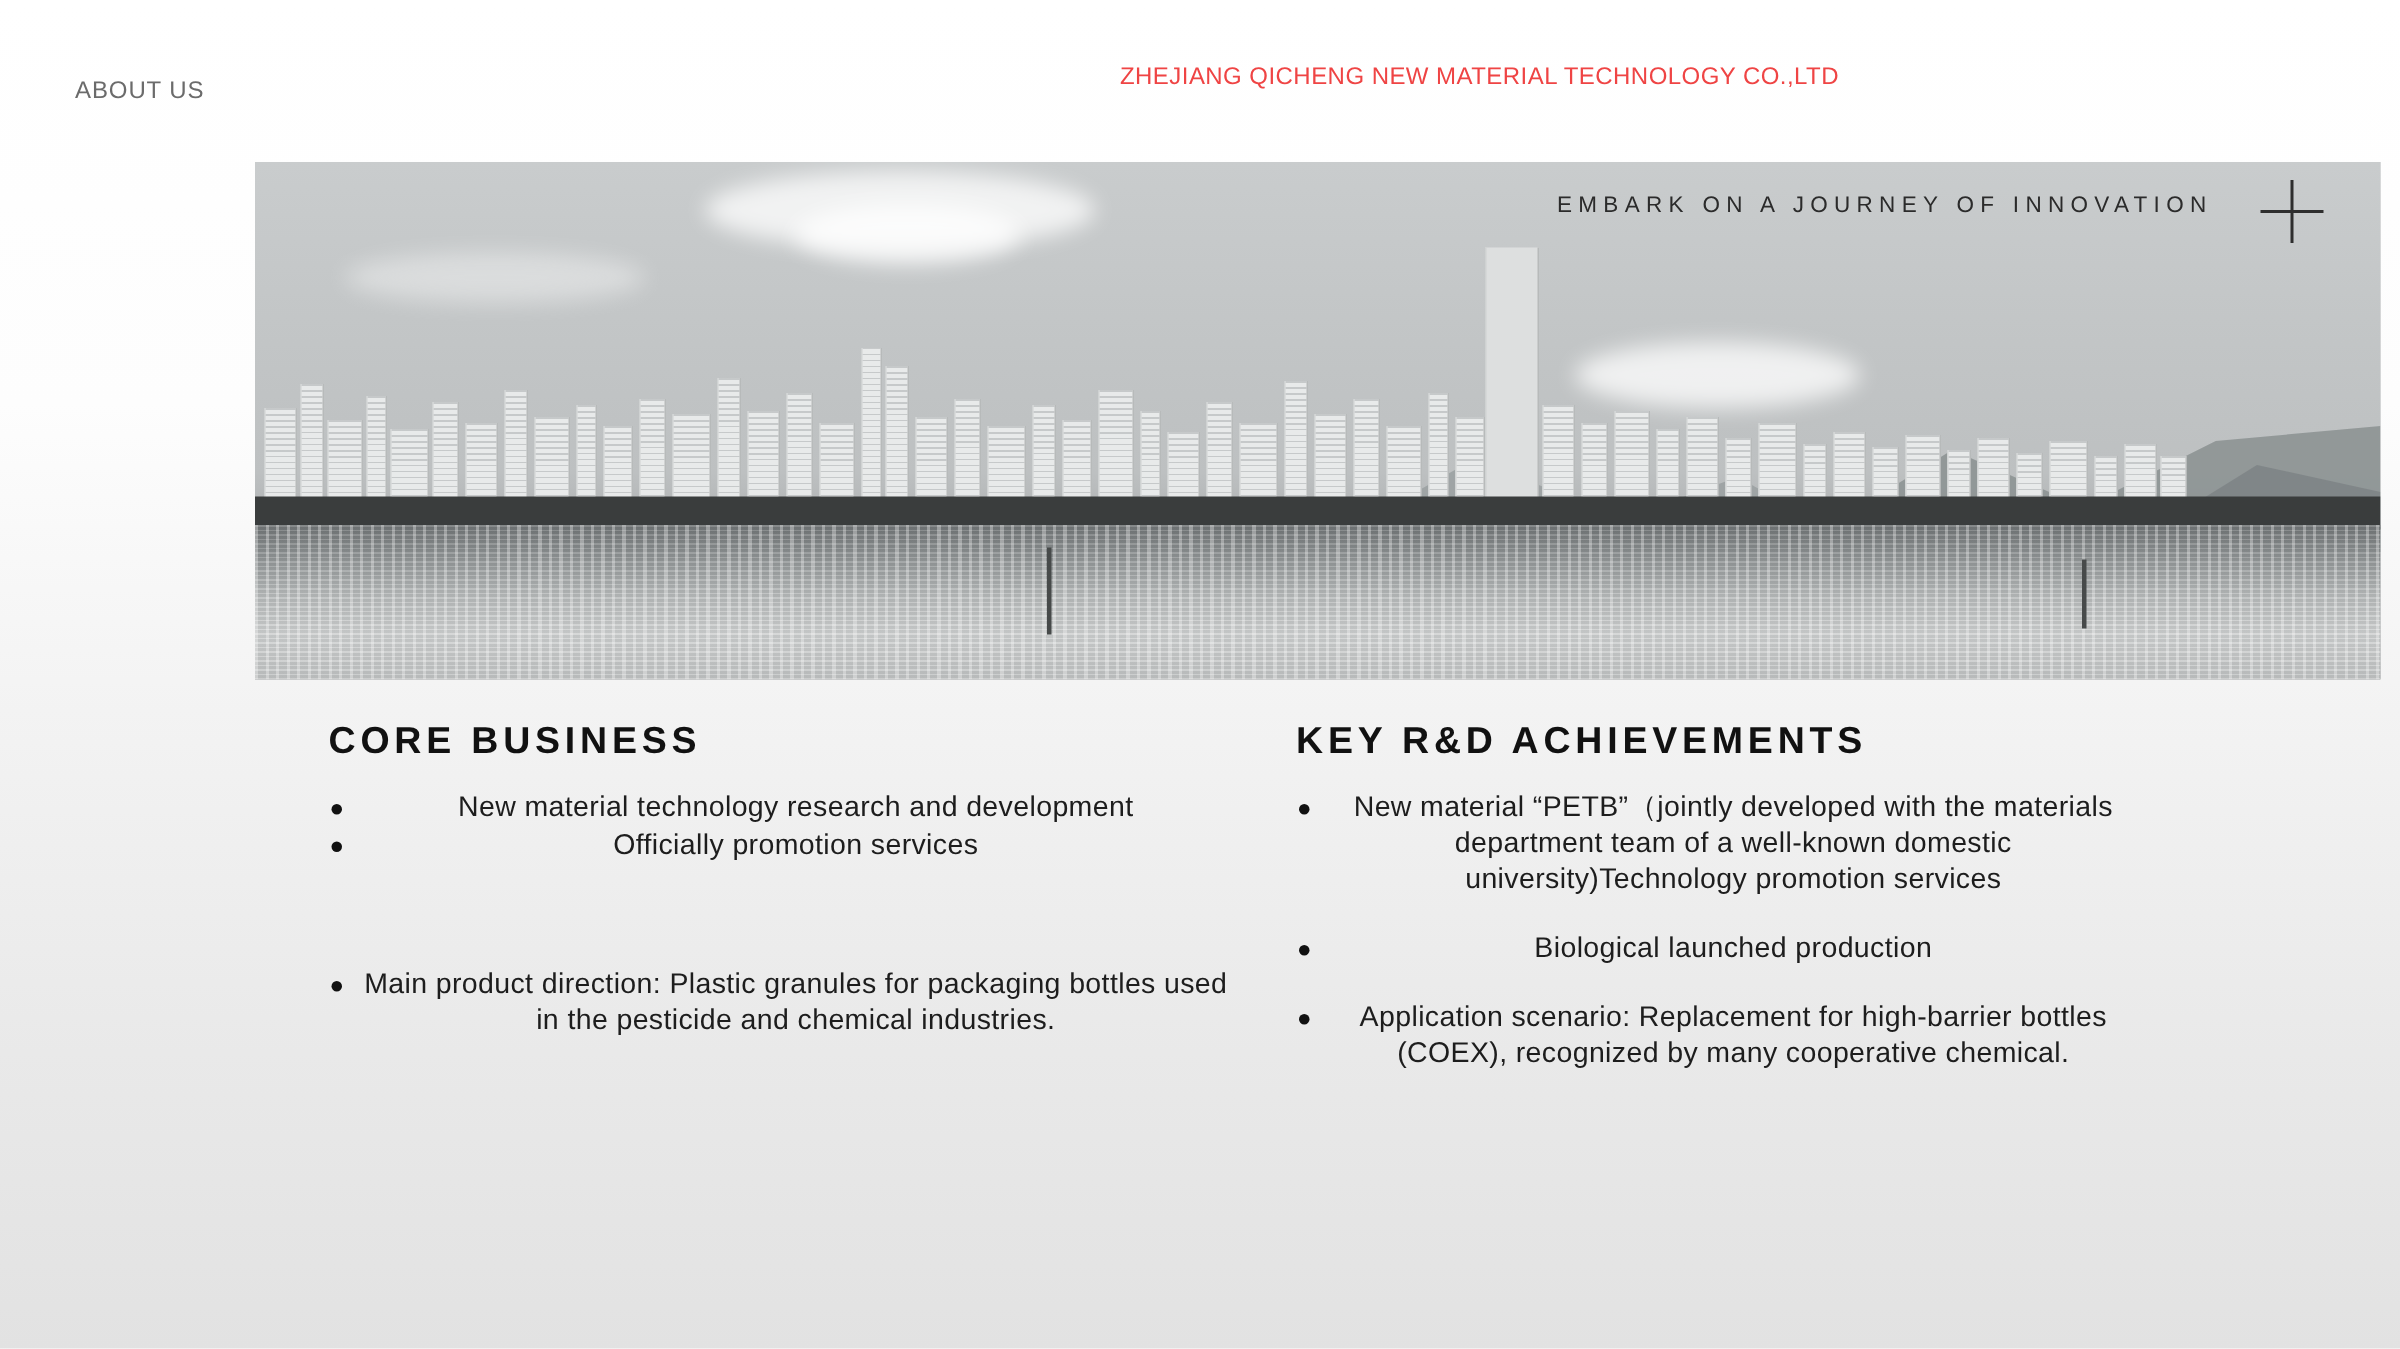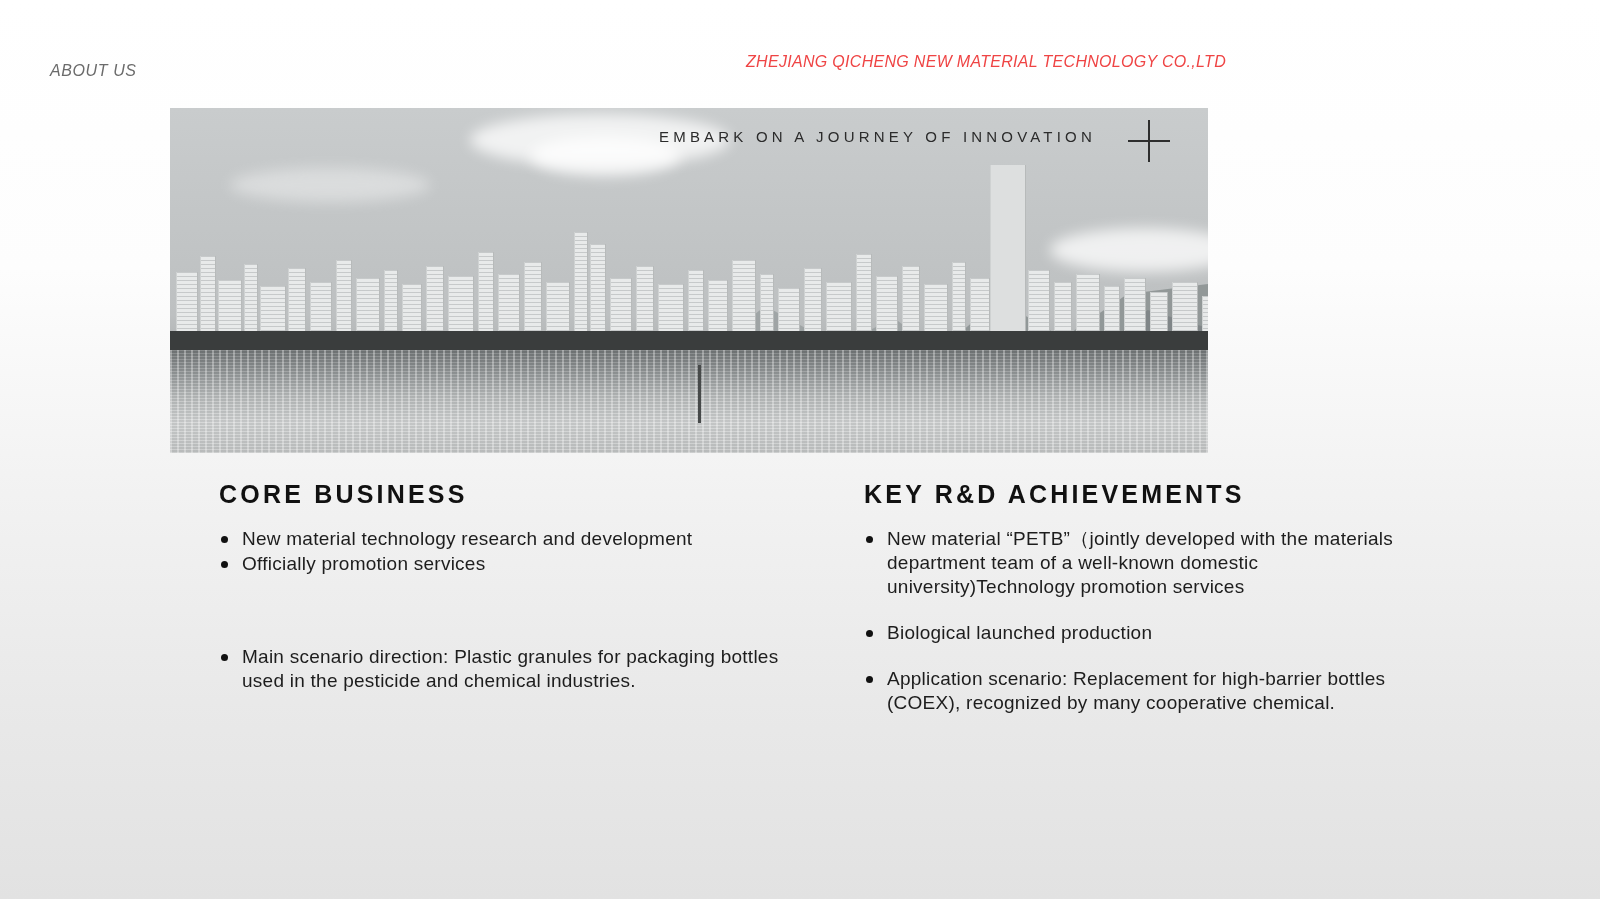--- a/index.html
+++ b/index.html
@@ -13,25 +13,24 @@
   body {
     font-family: "Liberation Sans", sans-serif;
     background: linear-gradient(180deg, #ffffff 0%, #fdfdfd 30%, #f2f2f2 55%, #e9e9e9 78%, #e2e2e2 100%);
     color: #1a1a1a;
     position: relative;
   }
 
   
   .header {
     position: absolute;
-    top: 12px;
+    top: 2px;
     left: 0;
     width: 1308px;
     height: 96px;
-    font-style: italic;
   }
 
   .header-left {
     position: absolute;
     left: 50px;
     top: 50px;
     font-size: 16px;
     letter-spacing: 0.6px;
     color: #6b6b6b;
     font-weight: 400;
@@ -46,21 +45,21 @@
     color: #ef4444;
     font-weight: 400;
     white-space: nowrap;
   }
 
   
   .hero {
     position: absolute;
     left: 170px;
     top: 108px;
-    width: 1038px;
+    width: 1417px;
     height: 345px;
     overflow: hidden;
     background: #b9bcbd;
   }
 
   .hero-sky {
     position: absolute;
     inset: 0;
     background: linear-gradient(180deg, #c9cccd 0%, #c2c5c6 35%, #bdc0c1 60%, #a9acad 74%, #9a9d9e 100%);
   }
@@ -213,20 +212,21 @@
     font-size: 25px;
     font-weight: bold;
     letter-spacing: 3.2px;
     color: #111;
     margin-bottom: 18px;
     white-space: nowrap;
   }
 
   ul.bullets {
     list-style: none;
+    text-align: center;
   }
 
   ul.bullets li {
     position: relative;
     padding-left: 23px;
     font-size: 19px;
     line-height: 24px;
     color: #1d1d1d;
     margin-bottom: 1px;
     letter-spacing: 0.25px;
@@ -348,21 +348,21 @@
       <ul class="bullets">
         <li>New material technology research and development</li>
         <li>Officially promotion services</li>
       </ul>
     </div>
 
     <div class="block-gap"></div>
 
     <div>
       <ul class="bullets">
-        <li>Main scenario direction: Plastic granules for packaging bottles used in the pesticide and chemical industries.</li>
+        <li>Main product direction: Plastic granules for packaging bottles used in the pesticide and chemical industries.</li>
       </ul>
     </div>
 
   </div>
 
   <div class="col-right">
     <div>
       <div class="section-title">KEY R&amp;D ACHIEVEMENTS</div>
       <ul class="bullets spaced">
         <li>New material “PETB”（jointly developed with the materials department team of a well-known domestic university)Technology promotion services</li>

